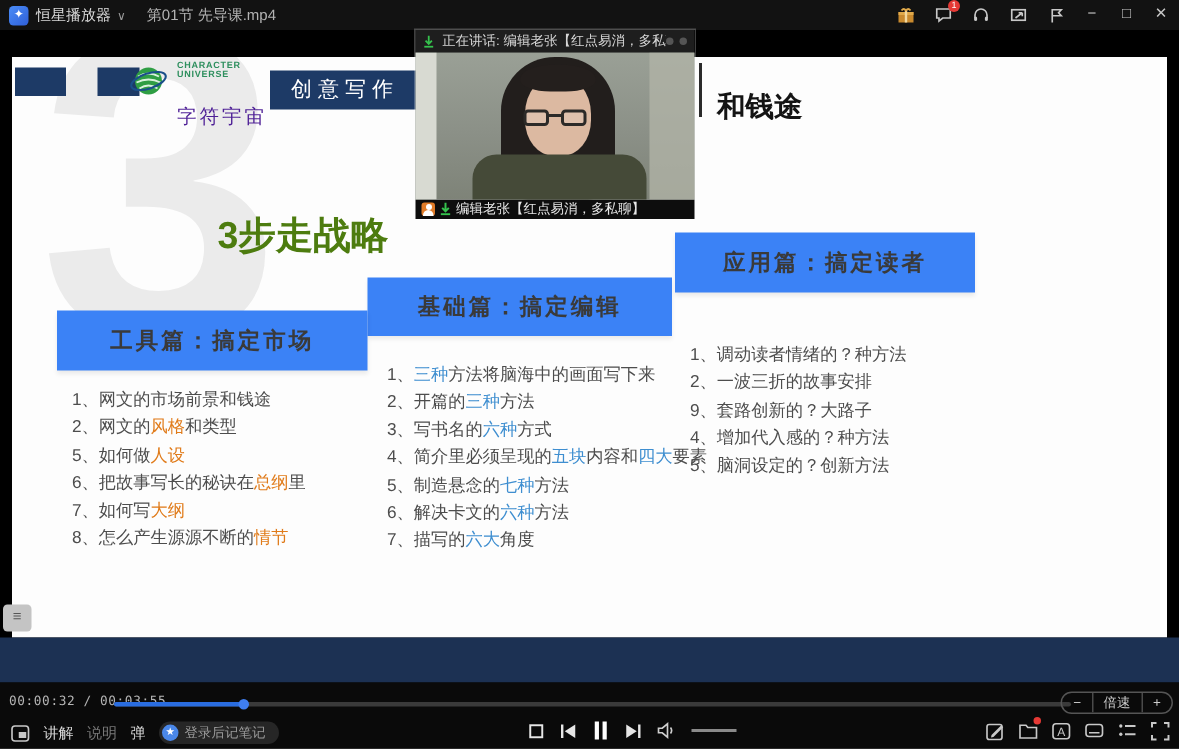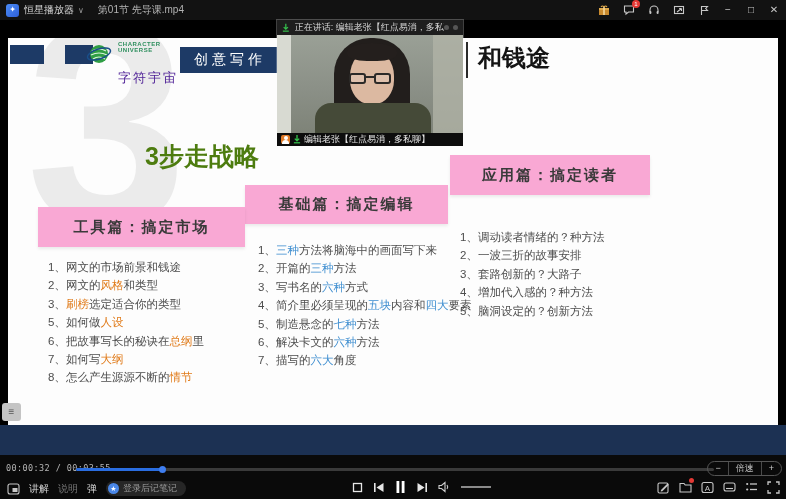--- a/index.html
+++ b/index.html
@@ -22,23 +22,23 @@
   .video{position:absolute;left:0;top:20px;width:786px;height:435px;background:#000;}
   .slide{position:absolute;left:8px;top:18px;width:770px;height:387px;background:#fdfdfd;overflow:hidden;}
   .watermark{position:absolute;left:18px;top:-60px;font-size:290px;font-weight:700;color:#ebebeb;line-height:1;z-index:0;}
   .sq{position:absolute;top:7px;background:#1d3a66;height:19px;}
   .globe{position:absolute;left:78px;top:1px;}
   .logotext{position:absolute;left:110px;top:3px;line-height:1;}
   .logo-en{color:#2e8f5e;font-size:6px;font-weight:700;letter-spacing:.5px;}
   .logo-cn{color:#4c1d95;font-size:13px;font-weight:400;letter-spacing:2px;margin-top:18px;}
   .cw-badge{position:absolute;left:172px;top:9px;width:100px;height:26px;background:#1d3a66;color:#fff;font-size:14px;letter-spacing:4px;display:flex;align-items:center;justify-content:center;}
   .vstroke{position:absolute;left:458px;top:4px;width:2px;height:36px;background:#2a2a2a;}
-  .bigtitle{position:absolute;left:470px;top:4px;font-size:24px;font-weight:700;color:#141414;z-index:1;}
+  .bigtitle{position:absolute;left:470px;top:20px;font-size:19px;font-weight:700;color:#141414;z-index:1;}
   .strategy{position:absolute;left:137px;top:102px;font-size:25px;font-weight:600;color:#4d7c0f;z-index:1;}
-  .hdr{position:absolute;background:#f9a8d4;display:flex;align-items:center;justify-content:center;font-size:15px;font-weight:600;color:#3a3a3a;letter-spacing:2px;z-index:2;box-shadow:0 2px 3px rgba(0,0,0,.08);text-align:center;}
+  .hdr{position:absolute;background:#3b82f6;display:flex;align-items:center;justify-content:center;font-size:15px;font-weight:600;color:#3a3a3a;letter-spacing:2px;z-index:2;box-shadow:0 2px 3px rgba(0,0,0,.08);text-align:center;}
   .hdr0{left:30px;top:169px;width:207px;height:40px;}
   .hdr1{left:237px;top:147px;width:203px;height:39px;}
   .hdr2{left:442px;top:117px;width:200px;height:40px;}
   .col{position:absolute;z-index:2;font-size:11.5px;color:#4d4d4d;white-space:nowrap;}
   .col .li{height:18.4px;line-height:18.4px;}
   .col0{left:40px;top:220px;}
   .col1{left:250px;top:203px;}
   .col2{left:452px;top:190px;}
   .o{color:#e07b1a;font-family:Liberation Mono, monospace;}
   .b{color:#3e8ed0;}
@@ -163,39 +163,38 @@
 
       <div class="strategy">3步走战略</div>
 
       <div class="hdr hdr1">基础篇：搞定编辑</div>
       <div class="hdr hdr0">工具篇：搞定市场</div>
       <div class="hdr hdr2">应用篇：搞定读者</div>
 
       <div class="col col0">
           <div class="li"><span>1、网文的市场前景和钱途</span></div>
           <div class="li"><span>2、网文的</span><span class="o">风格</span><span>和类型</span></div>
-          <div class="li"><span>3、</span><span class="o">刷榜</span><span>选定适合你的类型</span></div>
           <div class="li"><span>5、如何做</span><span class="o">人设</span></div>
           <div class="li"><span>6、把故事写长的秘诀在</span><span class="o">总纲</span><span>里</span></div>
           <div class="li"><span>7、如何写</span><span class="o">大纲</span></div>
           <div class="li"><span>8、怎么产生源源不断的</span><span class="o">情节</span></div>
         </div>
       <div class="col col1">
           <div class="li"><span>1、</span><span class="b">三种</span><span>方法将脑海中的画面写下来</span></div>
           <div class="li"><span>2、开篇的</span><span class="b">三种</span><span>方法</span></div>
           <div class="li"><span>3、写书名的</span><span class="b">六种</span><span>方式</span></div>
           <div class="li"><span>4、简介里必须呈现的</span><span class="b">五块</span><span>内容和</span><span class="b">四大</span><span>要素</span></div>
           <div class="li"><span>5、制造悬念的</span><span class="b">七种</span><span>方法</span></div>
           <div class="li"><span>6、解决卡文的</span><span class="b">六种</span><span>方法</span></div>
           <div class="li"><span>7、描写的</span><span class="b">六大</span><span>角度</span></div>
         </div>
       <div class="col col2">
           <div class="li"><span>1、调动读者情绪的？种方法</span></div>
           <div class="li"><span>2、一波三折的故事安排</span></div>
-          <div class="li"><span>3、套路创新的？大路子</span></div>
+          <div class="li"><span>9、套路创新的？大路子</span></div>
           <div class="li"><span>4、增加代入感的？种方法</span></div>
           <div class="li"><span>5、脑洞设定的？创新方法</span></div>
         </div>
     </div>
 
     <div class="navy-band"></div>
     <div class="hamburger">≡</div>
 
     <div class="webcam">
       <div class="speakbar">

